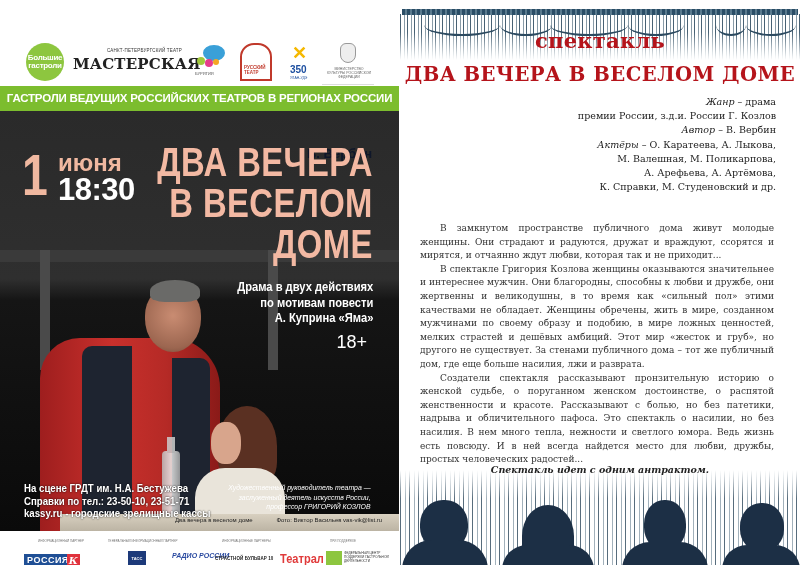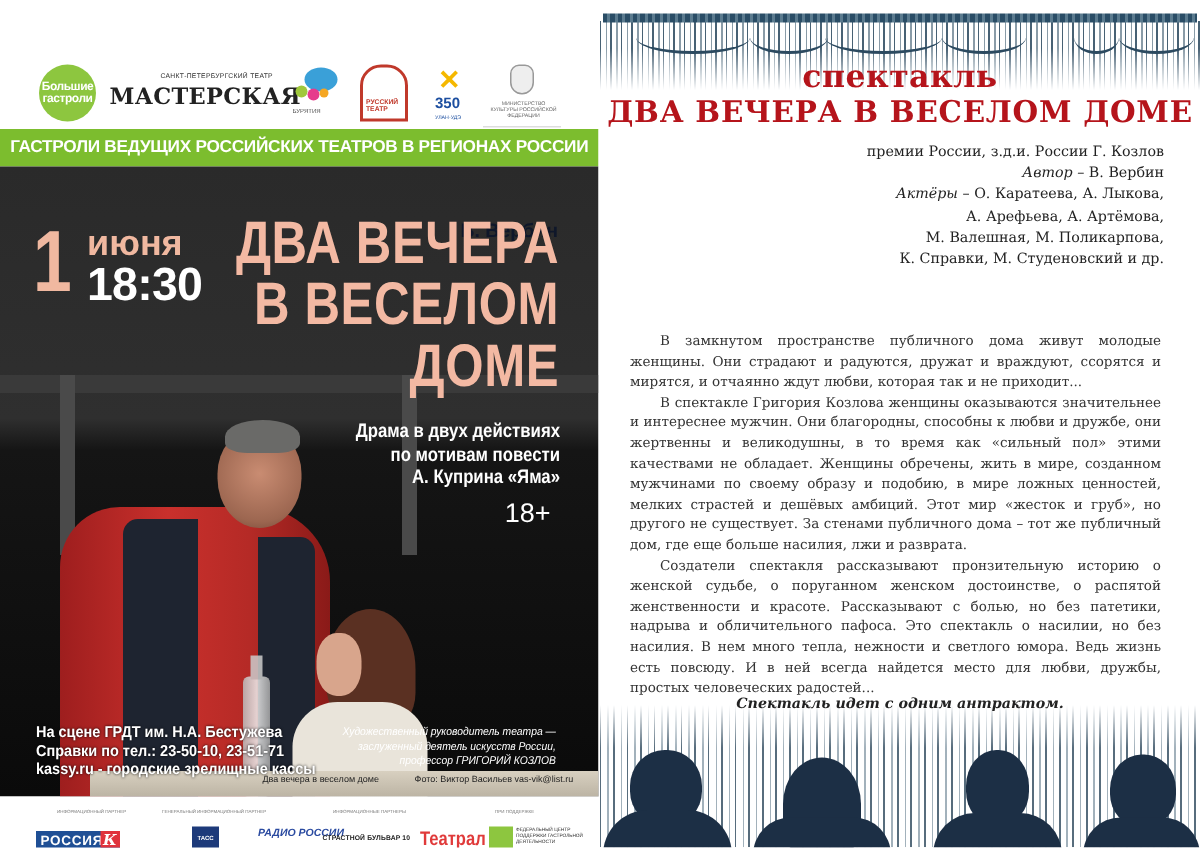--- a/index.html
+++ b/index.html
@@ -83,21 +83,21 @@
   
   .poster-right { position: absolute; left: 400px; top: 0; width: 400px; height: 565px; background: #fff; overflow: hidden; }
   .curtain-top { position: absolute; left: 0; top: 0; width: 400px; height: 60px; }
   .rail { position: absolute; left: 2px; top: 9px; width: 396px; height: 6px; background: repeating-linear-gradient(90deg, #2a4d66 0 3px, #5a7a8e 3px 5px); }
   .fringe { position: absolute; left: 0; top: 14px; width: 400px; height: 46px;
     background: repeating-linear-gradient(90deg, rgba(40,70,92,0.85) 0 1px, rgba(255,255,255,0) 1px 4px, rgba(60,90,110,0.6) 4px 5px, rgba(255,255,255,0) 5px 7px);
     -webkit-mask-image: linear-gradient(180deg, #000 0%, #000 40%, transparent 100%);
     mask-image: linear-gradient(180deg, #000 0%, #000 40%, transparent 100%); }
   .swag { position: absolute; top: 14px; height: 22px; border-bottom: 2px solid #2c4a60; border-radius: 0 0 50% 50%; }
 
-  .r-kicker { position: absolute; left: 0; top: 38px; width: 400px; text-align: center; font-family: "DejaVu Serif", serif; font-weight: bold; font-size: 21px; color: #b5141b; letter-spacing: 0.3px; }
+  .r-kicker { position: absolute; left: 0; top: 28px; width: 400px; text-align: center; font-family: "DejaVu Serif", serif; font-weight: bold; font-size: 21px; color: #b5141b; letter-spacing: 0.3px; }
   .r-title { position: absolute; left: 0; top: 62px; width: 400px; text-align: center; font-family: "DejaVu Serif", serif; font-weight: bold; font-size: 20px; color: #b5141b; letter-spacing: 0.5px; transform: scaleX(0.98); }
 
   .credits { position: absolute; right: 24px; top: 95px; text-align: right; font-family: "DejaVu Serif", serif; font-size: 9.5px; line-height: 14.2px; color: #222; white-space: nowrap; }
   .credits i { font-style: italic; }
 
   .body-text { position: absolute; left: 20px; top: 222px; width: 354px; font-family: "DejaVu Serif", serif; font-size: 9px; line-height: 13.6px; color: #333; text-align: justify; }
   .body-text p { text-indent: 20px; }
 
   .closing { position: absolute; left: 0; top: 463px; width: 400px; text-align: center; font-family: "DejaVu Serif", serif; font-style: italic; font-weight: bold; font-size: 9.5px; line-height: 14px; color: #222; }
 
@@ -223,25 +223,26 @@
     <div class="swag" style="left:150px;width:78px"></div>
     <div class="swag" style="left:228px;width:56px"></div>
     <div class="swag" style="left:316px;width:30px"></div>
     <div class="swag" style="left:346px;width:50px"></div>
   </div>
 
   <div class="r-kicker">спектакль</div>
   <div class="r-title">ДВА ВЕЧЕРА В ВЕСЕЛОМ ДОМЕ</div>
 
   <div class="credits">
+    <div><i>Жанр</i><span> – драма</span></div>
     <div><span>премии России,  з.д.и. России Г. Козлов</span></div>
     <div><i>Автор</i><span> – В. Вербин</span></div>
     <div><i>Актёры</i><span> – О. Каратеева,  А. Лыкова,</span></div>
+    <div><span>М. Валешная,  М. Поликарпова,</span></div>
     <div><span>А. Арефьева,  А. Артёмова,</span></div>
-    <div><span>М. Валешная,  М. Поликарпова,</span></div>
     <div><span>К. Справки,  М. Студеновский и др.</span></div>
   </div>
 
   <div class="body-text">
     <p>В замкнутом пространстве публичного дома живут молодые женщины. Они страдают и радуются, дружат и враждуют, ссорятся и мирятся, и отчаянно ждут любви, которая так и не приходит...</p>
     <p>В спектакле Григория Козлова женщины оказываются значительнее и интереснее мужчин. Они благородны, способны к любви и дружбе, они жертвенны и великодушны, в то время как «сильный пол» этими качествами не обладает. Женщины обречены, жить в мире, созданном мужчинами по своему образу и подобию, в мире ложных ценностей, мелких страстей и дешёвых амбиций. Этот мир «жесток и груб», но другого не существует. За стенами публичного дома – тот же публичный дом, где еще больше насилия, лжи и разврата.</p>
     <p>Создатели спектакля рассказывают пронзительную историю о женской судьбе, о поруганном женском достоинстве, о распятой женственности и красоте.  Рассказывают с болью, но без патетики, надрыва и обличительного пафоса. Это спектакль о насилии, но без насилия. В нем много тепла, нежности и светлого юмора. Ведь жизнь есть повсюду. И в ней всегда найдется место для любви, дружбы, простых человеческих радостей...</p>
   </div>
 
   <div class="curtain-bottom"></div>

